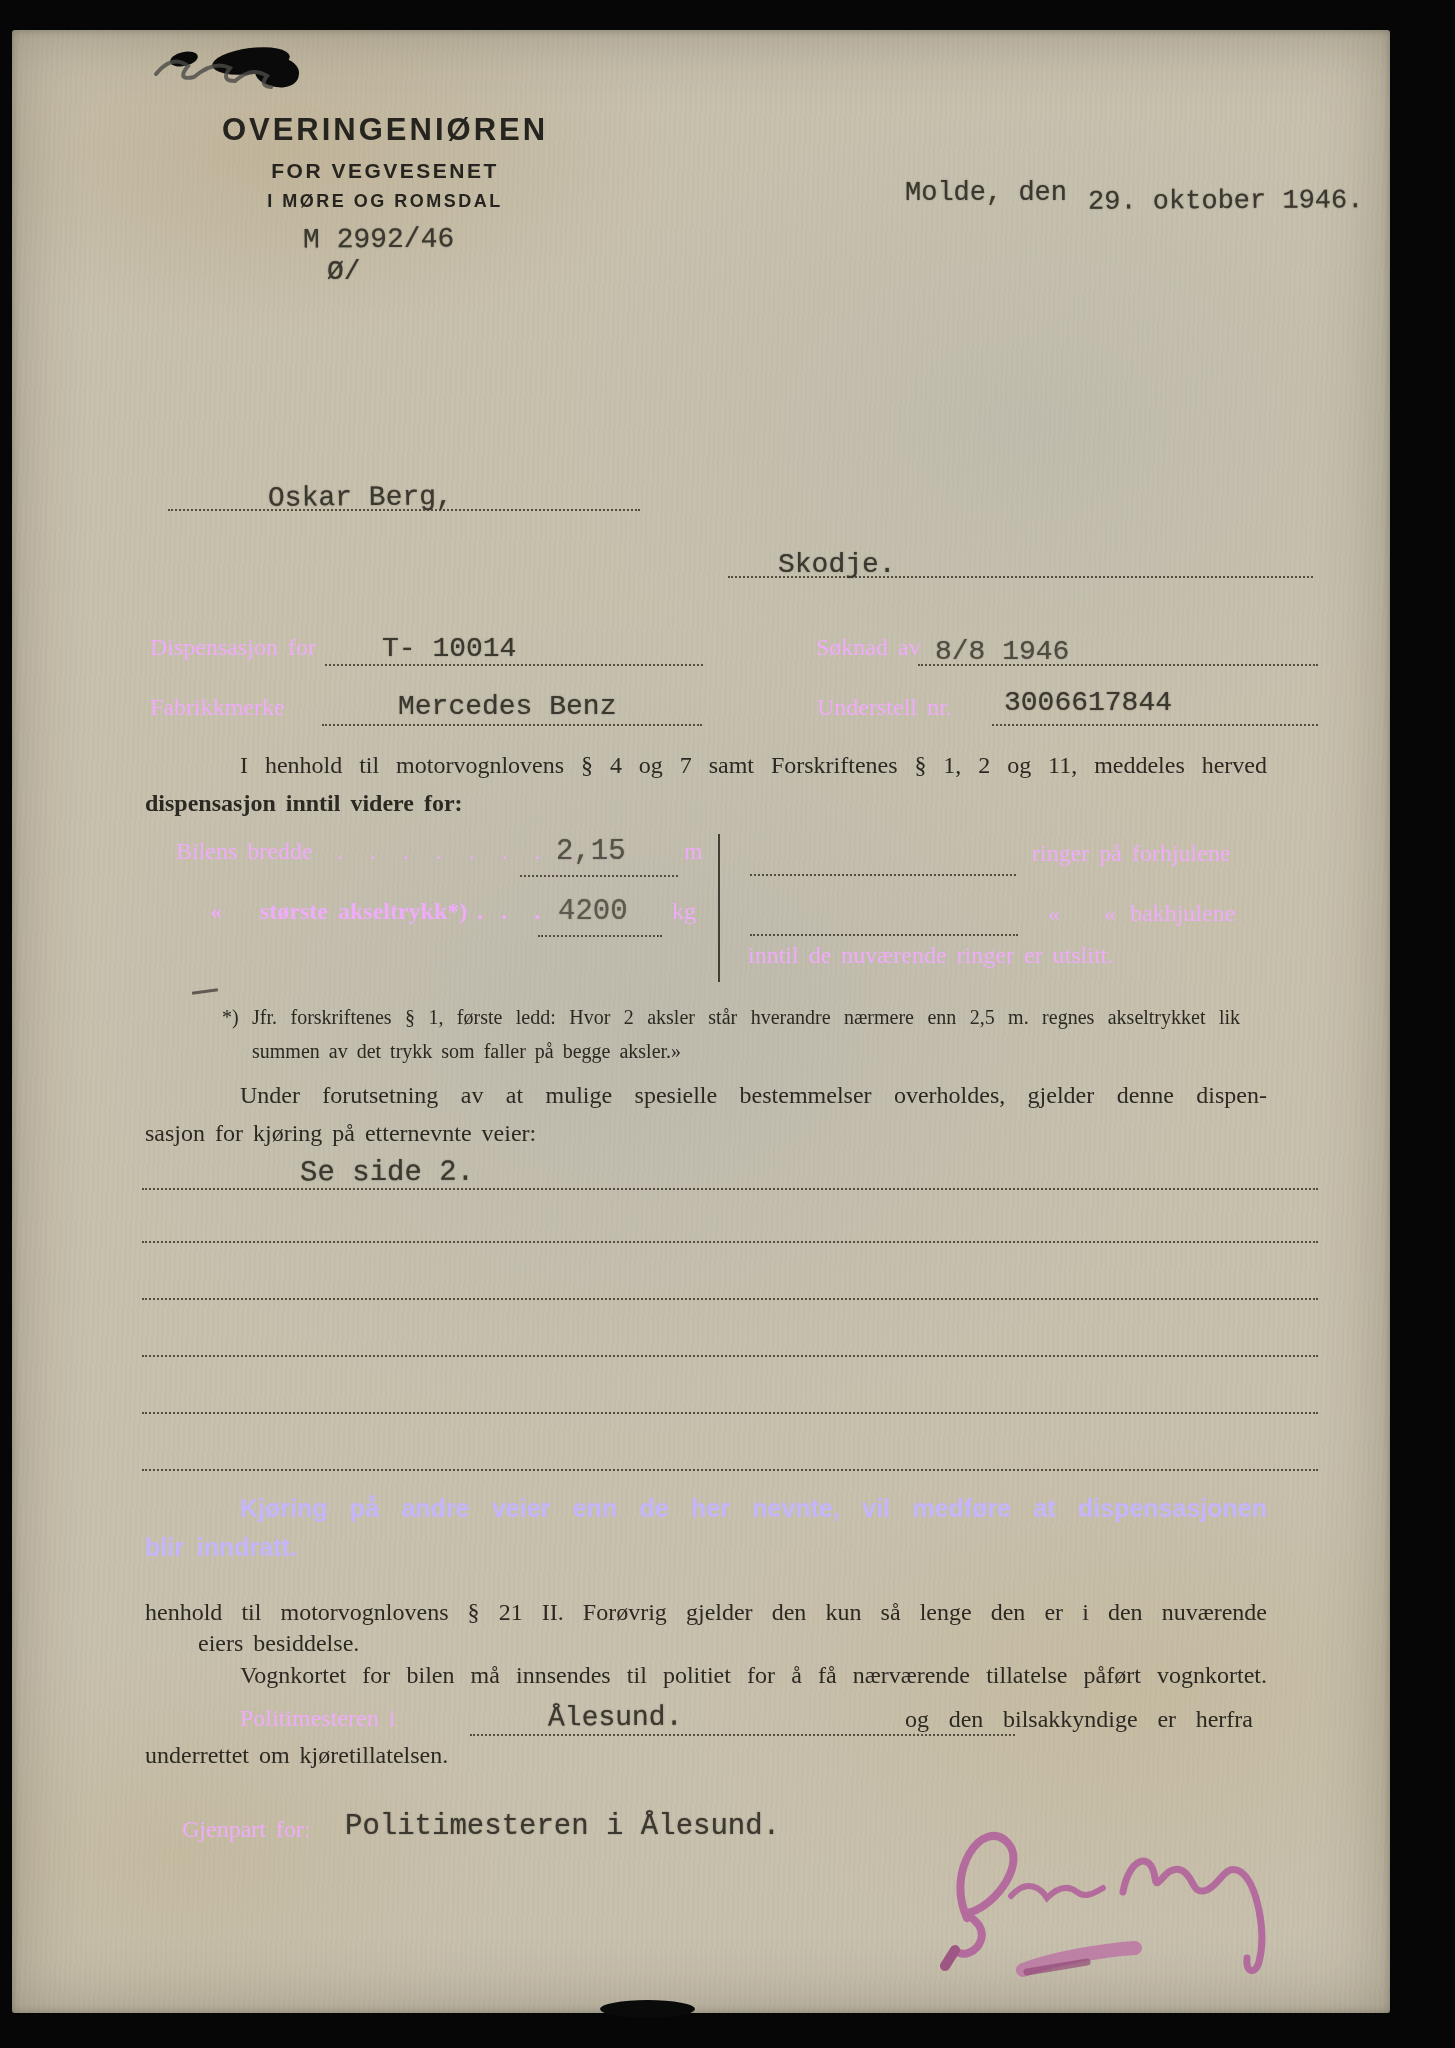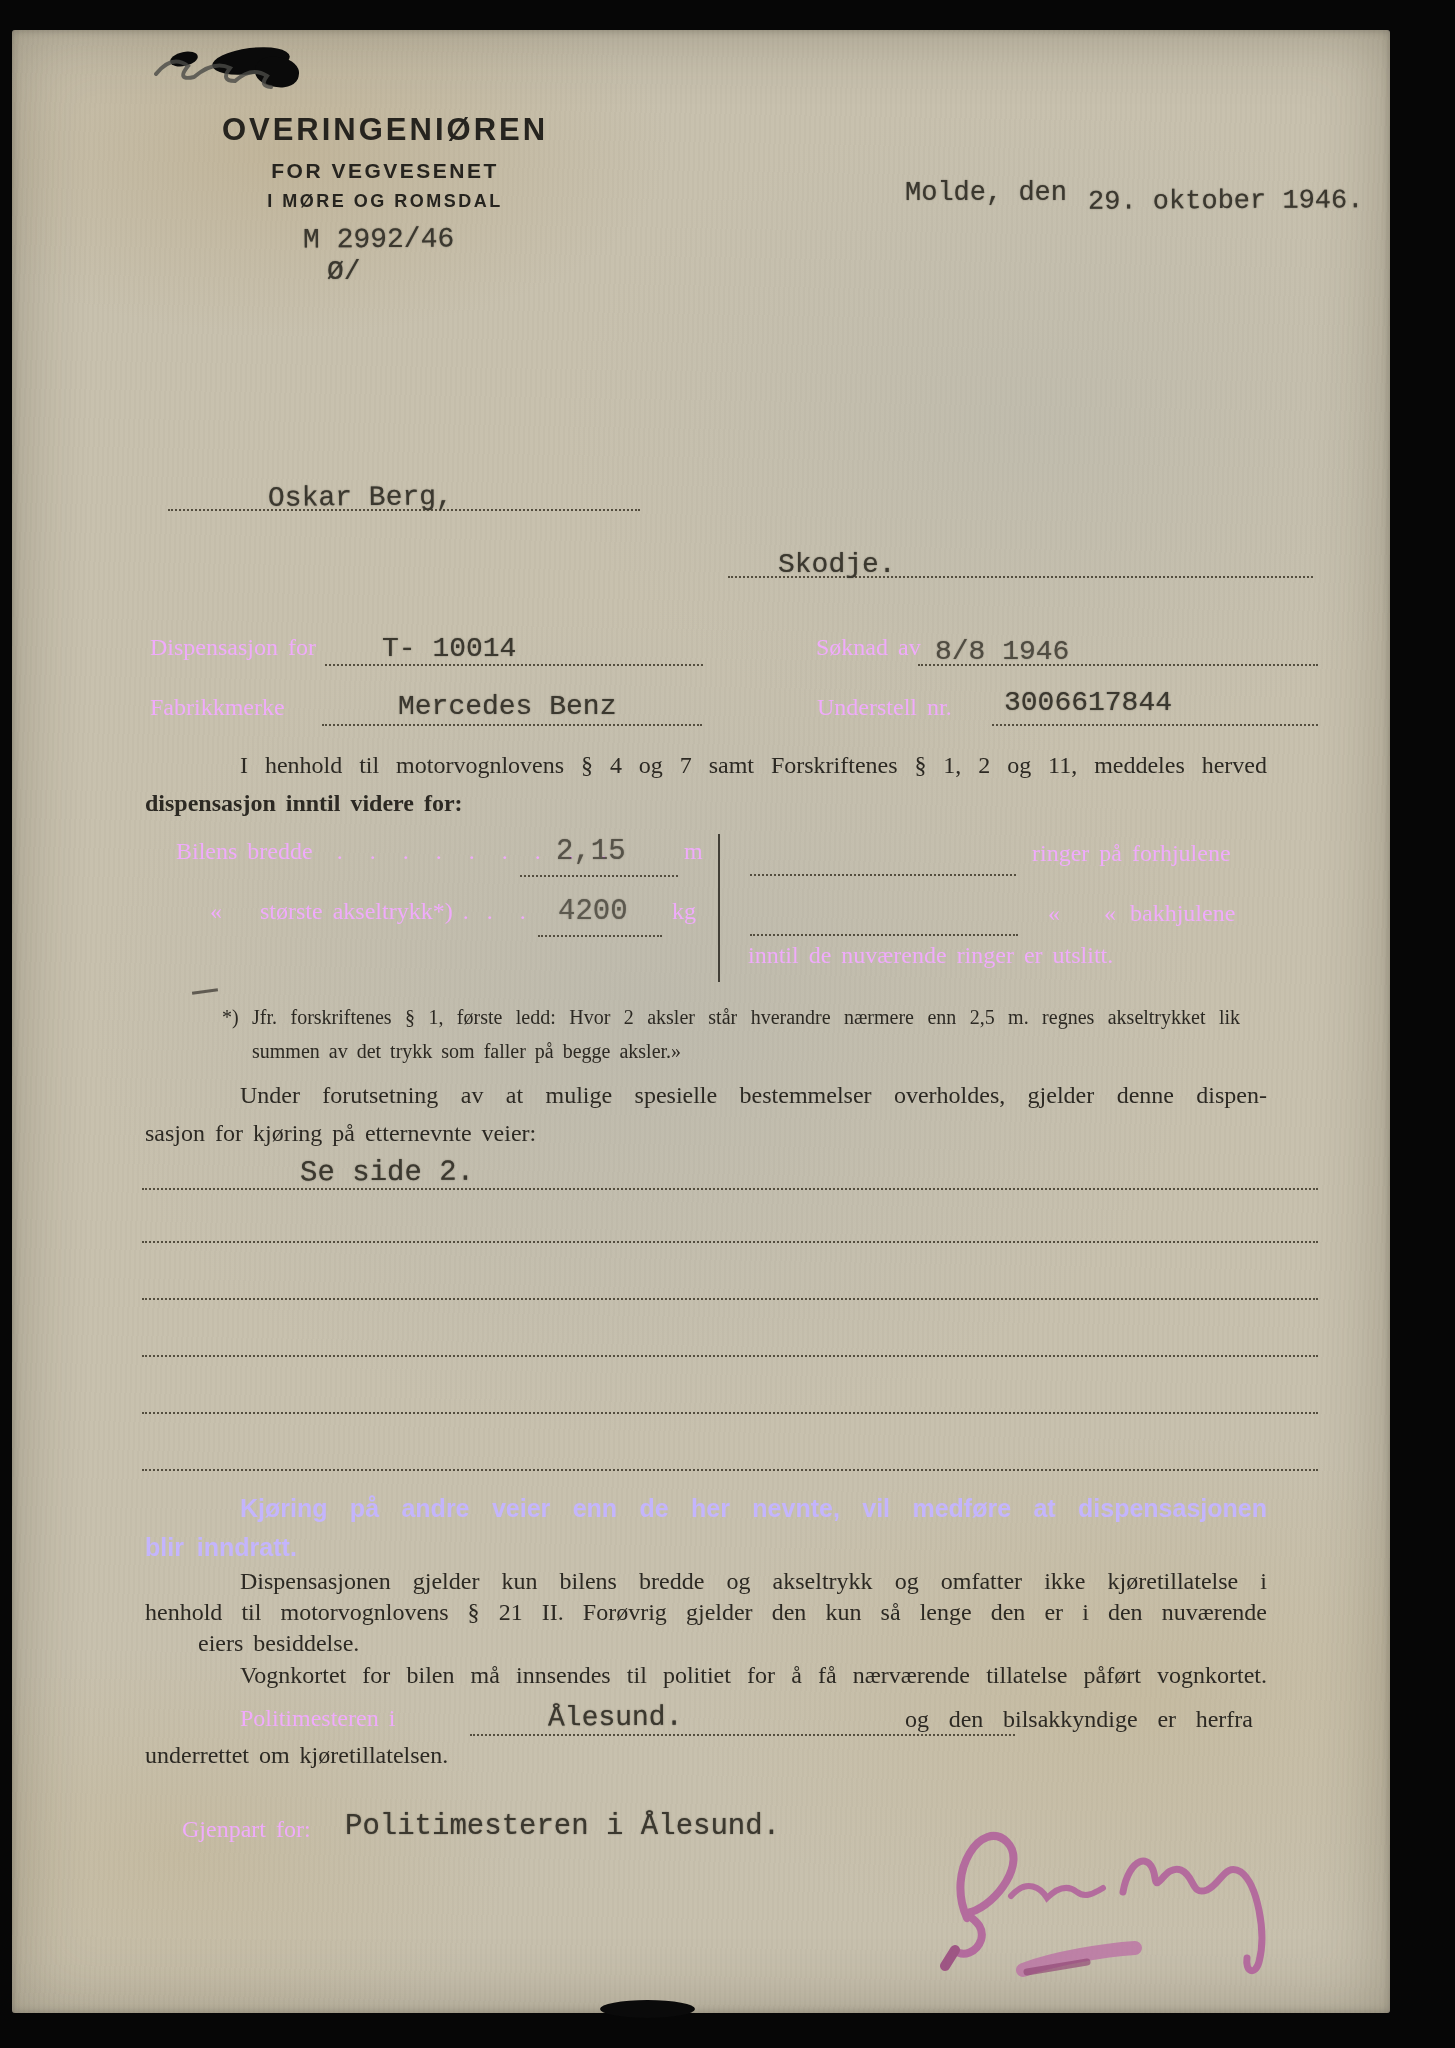--- a/index.html
+++ b/index.html
@@ -81,21 +81,21 @@
   <div class="divider" style="left:718px;top:834px;height:148px;"></div>
 
   <div class="abs serif" style="left:176px;top:838px;">
     <span>Bilens bredde</span>
     <span class="leaderdots" style="margin-left:14px;">. . . . . . . . .</span>
   </div>
   <div class="dotl" style="left:520px;top:875px;width:158px;"></div>
   <div class="abs mono" style="left:556px;top:835px;font-size:29px;opacity:.8;">2,15</div>
   <div class="abs serif" style="left:684px;top:838px;">m</div>
 
-  <div class="abs serif" style="left:210px;top:898px;">
+  <div class="abs serif" style="left:210px;top:898px;font-weight:bold;">
     <span>«</span>
     <span style="margin-left:28px;">største akseltrykk*) .</span>
     <span class="leaderdots" style="margin-left:8px;">. .</span>
   </div>
   <div class="dotl" style="left:538px;top:935px;width:124px;"></div>
   <div class="abs mono" style="left:558px;top:895px;font-size:29px;opacity:.75;">4200</div>
   <div class="abs serif" style="left:672px;top:898px;">kg</div>
 
   <div class="dotl" style="left:750px;top:874px;width:266px;"></div>
   <div class="abs serif" style="left:1032px;top:840px;">ringer på forhjulene</div>
@@ -116,21 +116,20 @@
 
   <div class="dotl" style="left:142px;top:1241px;width:1176px;"></div>
   <div class="dotl" style="left:142px;top:1298px;width:1176px;"></div>
   <div class="dotl" style="left:142px;top:1355px;width:1176px;"></div>
   <div class="dotl" style="left:142px;top:1412px;width:1176px;"></div>
   <div class="dotl" style="left:142px;top:1469px;width:1176px;"></div>
 
   <div class="abs boldsans just" style="left:145px;top:1494px;width:1122px;padding-left:95px;box-sizing:border-box;">Kjøring på andre veier enn de her nevnte, vil medføre at dispensasjonen</div>
   <div class="abs boldsans" style="left:145px;top:1533px;width:1122px;">blir inndratt.</div>
 
-  <div class="abs serifw just" style="left:145px;top:1568px;width:1122px;padding-left:95px;box-sizing:border-box;">Dispensasjonen gjelder kun bilens bredde og akseltrykk og omfatter ikke kjøretillatelse i</div>
   <div class="abs serifw just" style="left:145px;top:1599px;width:1122px;">henhold til motorvognlovens § 21 II.  Forøvrig gjelder den kun så lenge den er i den nuværende</div>
   <div class="abs serifw" style="left:152px;top:1630px;width:1122px;margin-left:46px;">eiers besiddelse.</div>
 
   <div class="abs serifw just" style="left:145px;top:1662px;width:1122px;padding-left:95px;box-sizing:border-box;">Vognkortet for bilen må innsendes til politiet for å få nærværende tillatelse påført vognkortet.</div>
 
   <div class="abs serif" style="left:240px;top:1705px;">Politimesteren i</div>
   <div class="dotl" style="left:470px;top:1734px;width:545px;"></div>
   <div class="abs mono" style="left:548px;top:1702px;transform:rotate(-.4deg);">Ålesund.</div>
   <div class="abs serifw just" style="left:905px;top:1706px;width:348px;">og den bilsakkyndige er herfra</div>
   <div class="abs serifw" style="left:145px;top:1742px;">underrettet om kjøretillatelsen.</div>

